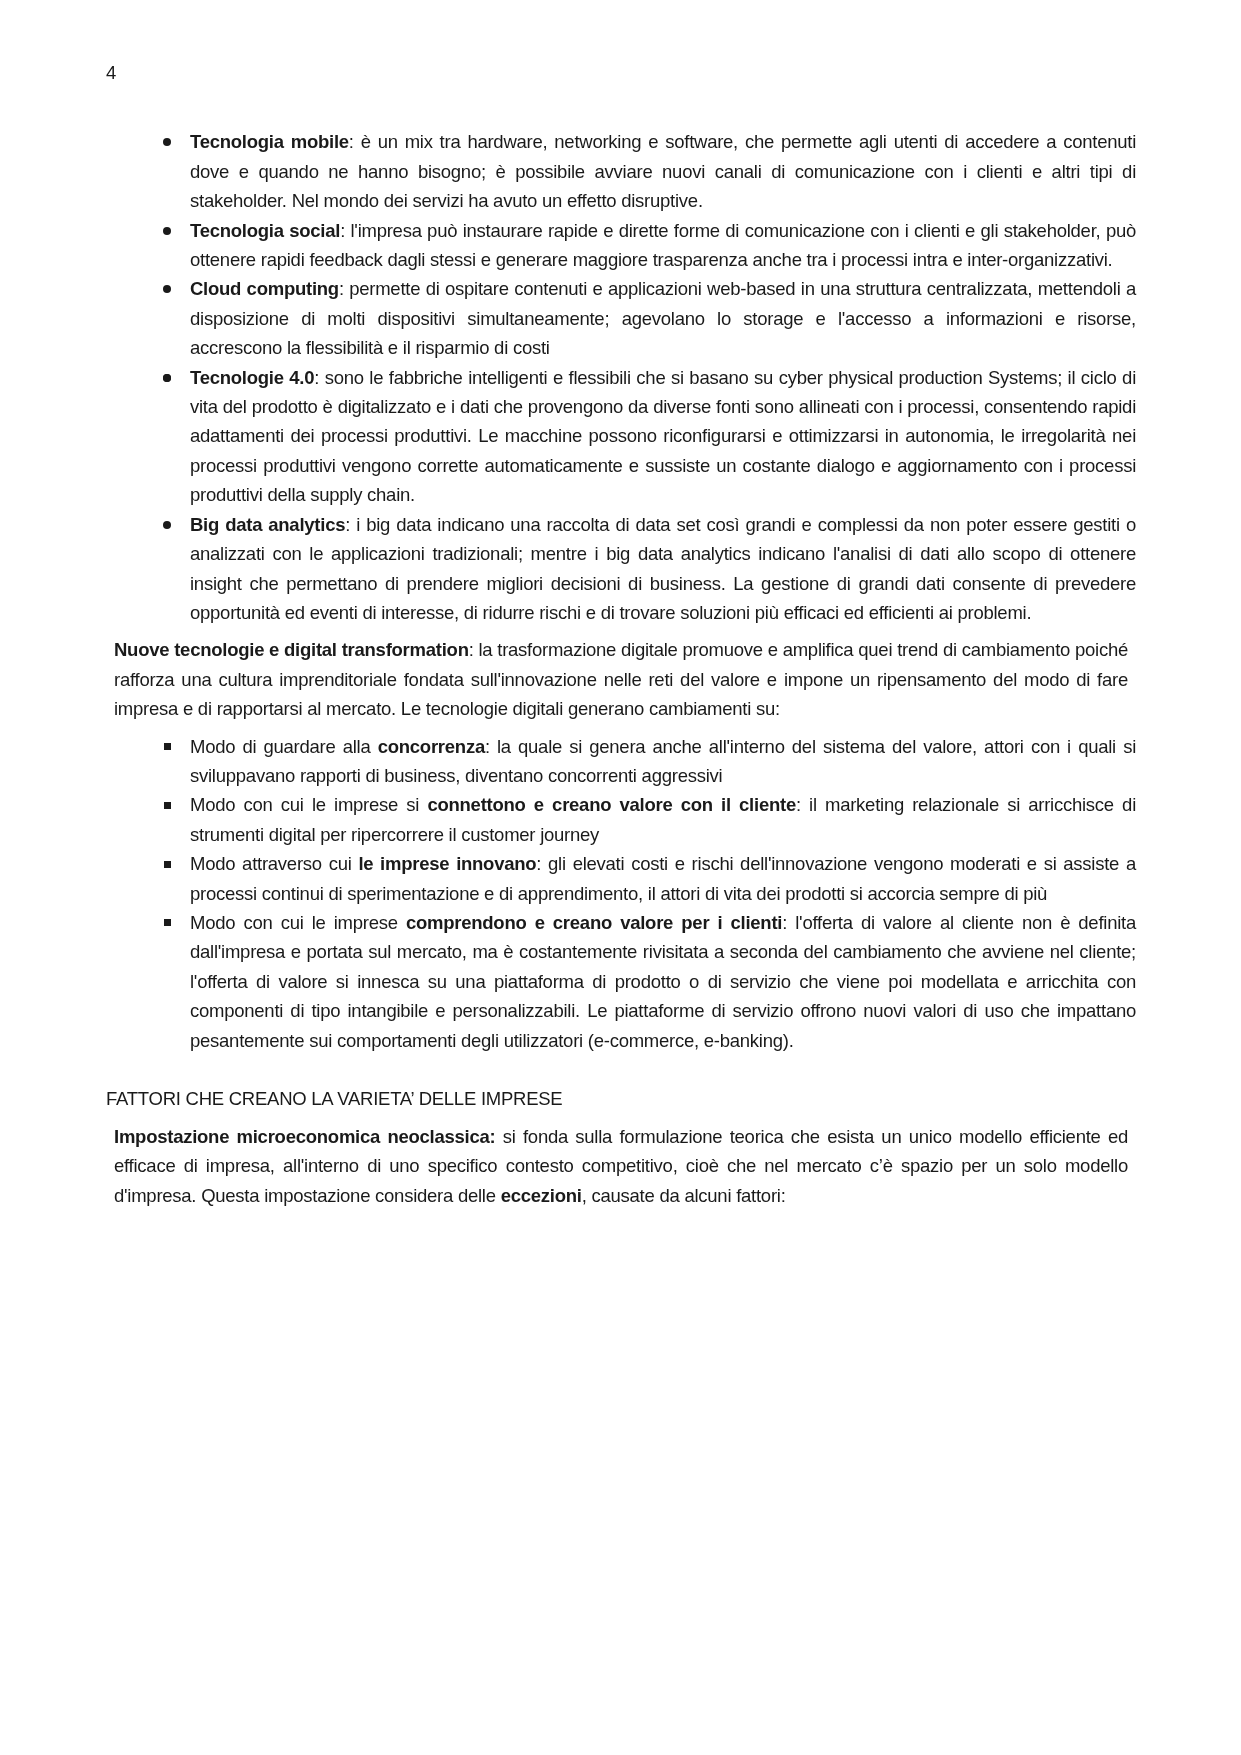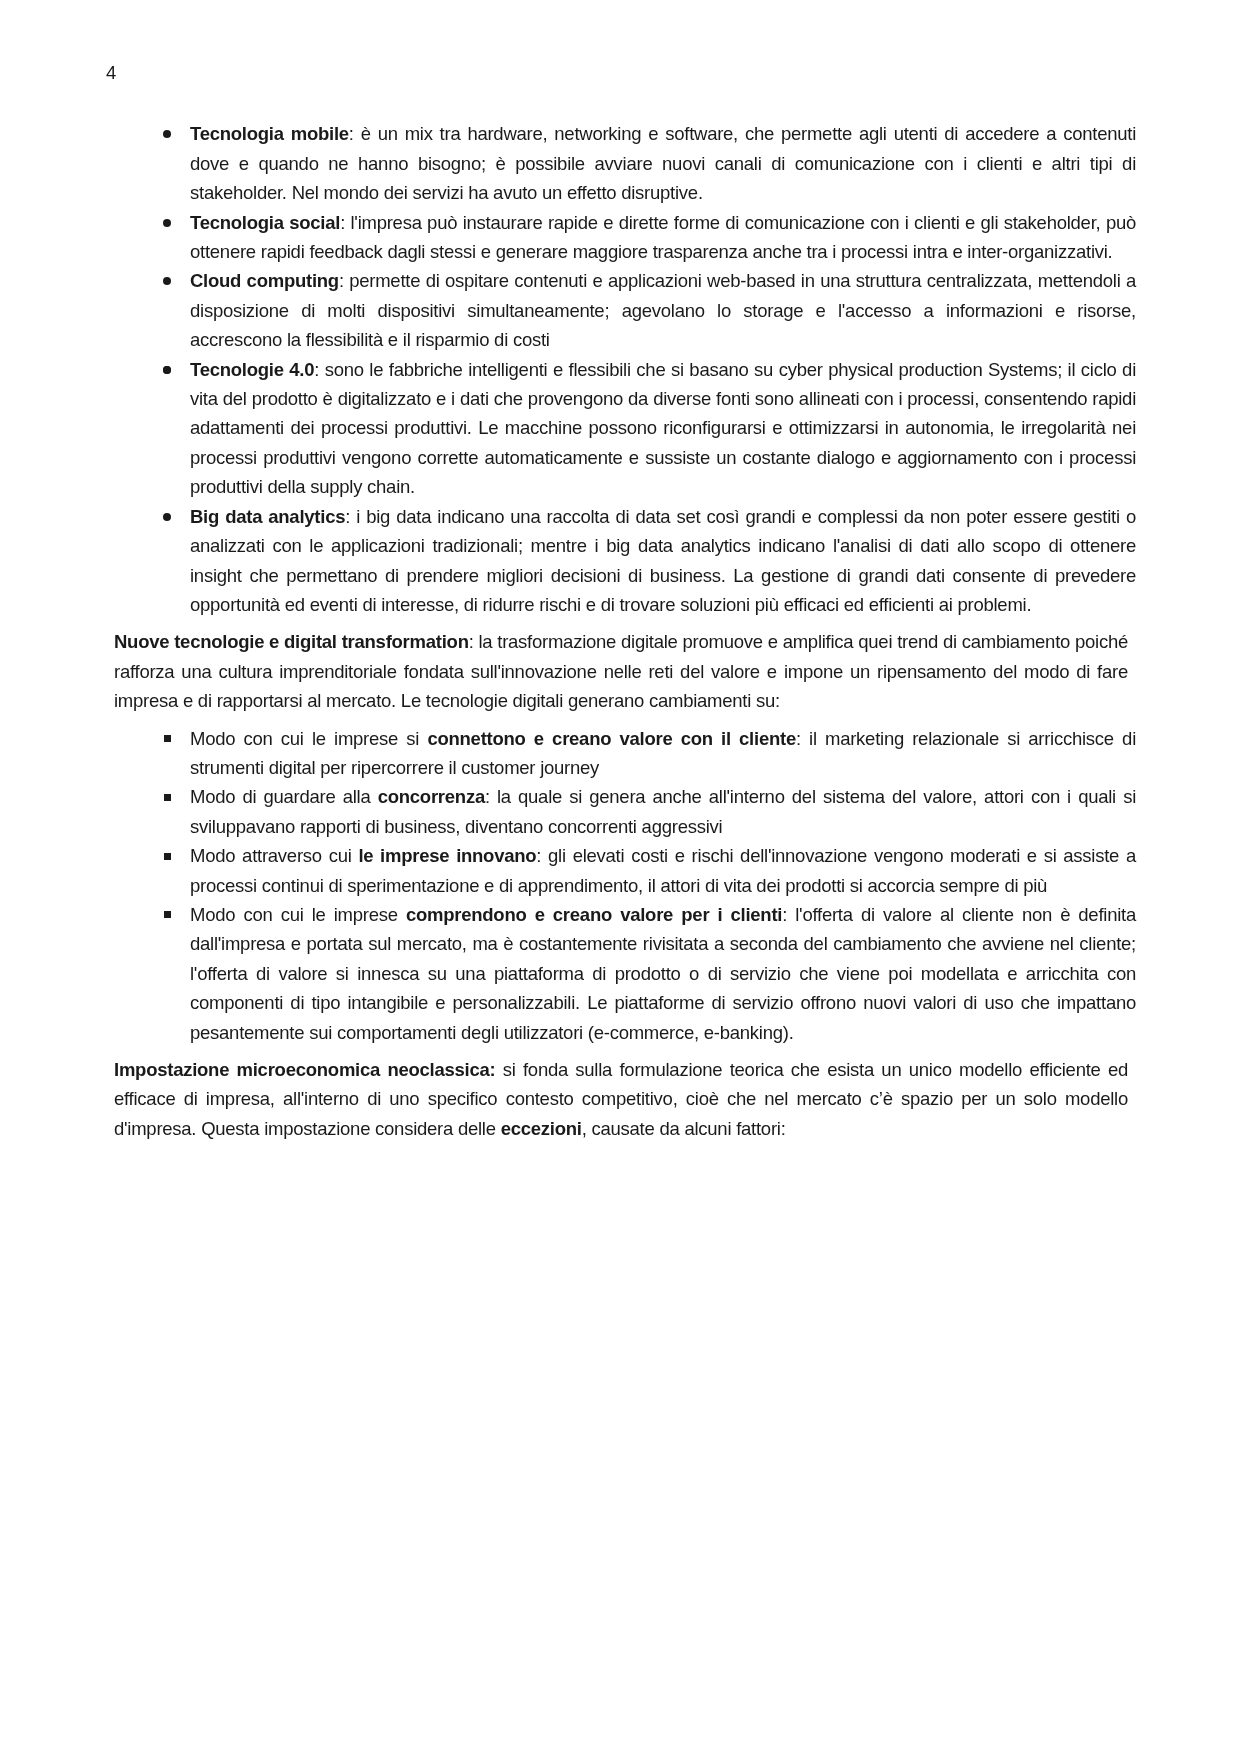--- a/index.html
+++ b/index.html
@@ -22,21 +22,21 @@
     overflow: hidden;
   }
   .page-number {
     text-align: left;
   }
   ul.list {
     margin: 0;
     padding: 0;
     list-style: none;
   }
-  ul.main-list { margin-top: 32px; }
+  ul.main-list { margin-top: 40px; }
   li.list-item {
     position: relative;
     padding-left: 84px;
     text-align: justify;
   }
   .marker {
     position: absolute;
     display: block;
     background: #1a1a1a;
   }
@@ -92,32 +92,33 @@
         <span class="rich"><b>Big data analytics</b><span>: i big data indicano una raccolta di data set così grandi e complessi da non poter essere gestiti o analizzati con le applicazioni tradizionali; mentre i big data analytics indicano l'analisi di dati allo scopo di ottenere insight che permettano di prendere migliori decisioni di business. La gestione di grandi dati consente di prevedere opportunità ed eventi di interesse, di ridurre rischi e di trovare soluzioni più efficaci ed efficienti ai problemi.</span></span>
       </li>
     </ul>
 
   <p class="para"><b>Nuove tecnologie e digital transformation</b><span>: la trasformazione digitale promuove e amplifica quei trend di cambiamento poiché rafforza una cultura imprenditoriale fondata sull'innovazione nelle reti del valore e impone un ripensamento del modo di fare impresa e di rapportarsi al mercato. Le tecnologie digitali generano cambiamenti su:</span></p>
 
   <ul class="list square-list">
 
   <li class="list-item">
         <span class="marker square" style="background: rgb(26, 26, 26);"></span>
-        <span class="rich"><span>Modo con cui le imprese si </span><b>connettono e creano valore con il cliente</b><span>: il marketing relazionale si arricchisce di strumenti digital per ripercorrere il customer journey</span></span>
+        <span class="rich"><span>Modo di guardare alla </span><b>concorrenza</b><span>: la quale si genera anche all'interno del sistema del valore, attori con i quali si sviluppavano rapporti di business, diventano concorrenti aggressivi</span></span>
       </li>
       <li class="list-item">
         <span class="marker square" style="background: rgb(26, 26, 26);"></span>
-        <span class="rich"><span>Modo di guardare alla </span><b>concorrenza</b><span>: la quale si genera anche all'interno del sistema del valore, attori con i quali si sviluppavano rapporti di business, diventano concorrenti aggressivi</span></span>
+        <span class="rich"><span>Modo con cui le imprese si </span><b>connettono e creano valore con il cliente</b><span>: il marketing relazionale si arricchisce di strumenti digital per ripercorrere il customer journey</span></span>
       </li>
       <li class="list-item">
         <span class="marker square" style="background: rgb(26, 26, 26);"></span>
         <span class="rich"><span>Modo attraverso cui </span><b>le imprese innovano</b><span>: gli elevati costi e rischi dell'innovazione vengono moderati e si assiste a processi continui di sperimentazione e di apprendimento, il attori di vita dei prodotti si accorcia sempre di più</span></span>
       </li>
       <li class="list-item">
         <span class="marker square" style="background: rgb(26, 26, 26);"></span>
         <span class="rich"><span>Modo con cui le imprese </span><b>comprendono e creano valore per i clienti</b><span>: l'offerta di valore al cliente non è definita dall'impresa e portata sul mercato, ma è costantemente rivisitata a seconda del cambiamento che avviene nel cliente; l'offerta di valore si innesca su una piattaforma di prodotto o di servizio che viene poi modellata e arricchita con componenti di tipo intangibile e personalizzabili. Le piattaforme di servizio offrono nuovi valori di uso che impattano pesantemente sui comportamenti degli utilizzatori (e-commerce, e-banking).</span></span>
       </li>
     </ul>
 
+  <p class="heading">FATTORI CHE CREANO LA VARIETA’ DELLE IMPRESE</p>
 
   <p class="para"><b>Impostazione microeconomica neoclassica:</b><span> si fonda sulla formulazione teorica che esista un unico modello efficiente ed efficace di impresa, all'interno di uno specifico contesto competitivo, cioè che nel mercato c’è spazio per un solo modello d'impresa. Questa impostazione considera delle </span><b>eccezioni</b><span>, causate da alcuni fattori:</span></p>
 
 </div>
 
 </body></html>

